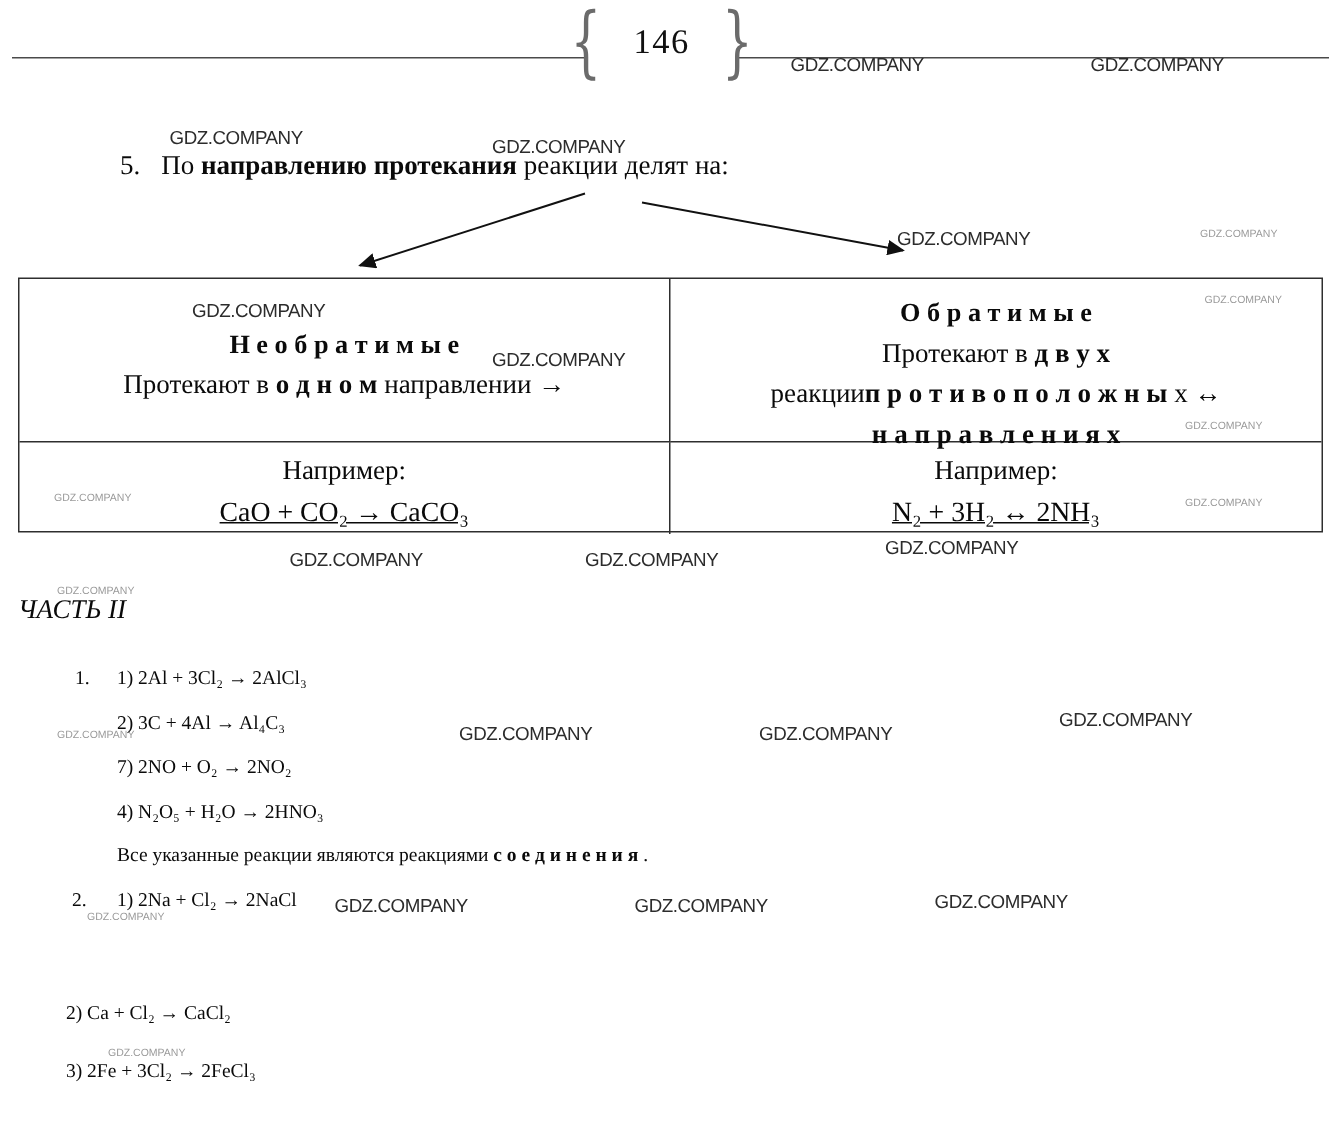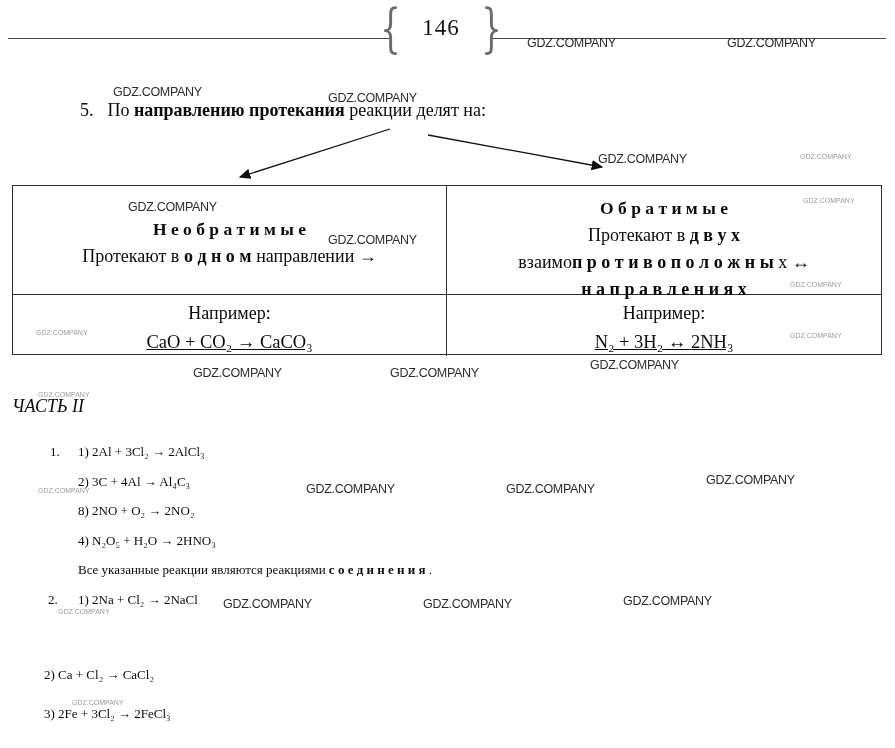--- a/index.html
+++ b/index.html
@@ -94,21 +94,21 @@
   </svg>
 
   <div class="tbl">
     <div class="cell cell-tl">
       <div class="tbl-title">Н е о б р а т и м ы е</div>
       <div><span>Протекают в </span><span class="b">о д н о м</span><span>  направлении →</span></div>
     </div>
     <div class="cell cell-tr">
       <div class="tbl-title">О б р а т и м ы е</div>
       <div><span>Протекают в </span><span class="b">д в у х</span></div>
-      <div><span>взаимо</span><span class="b">п р о т и в о п о л о ж н ы</span><span> х ↔</span></div>
+      <div><span>реакции</span><span class="b">п р о т и в о п о л о ж н ы</span><span> х ↔</span></div>
       <div class="b">н а п р а в л е н и я х</div>
     </div>
     <div class="cell cell-bl">
       <div>Например:</div>
       <div class="formula">CaO + CO₂ → CaCO₃</div>
     </div>
     <div class="cell cell-br">
       <div>Например:</div>
       <div class="formula">N₂ + 3H₂ ↔ 2NH₃</div>
     </div>
@@ -116,21 +116,21 @@
 
   <div class="part2-heading">ЧАСТЬ II</div>
 
   <div class="abs" style="left:50px;top:444px">
     <span class="t1-marker">1.</span><span>1) 2Al + 3Cl₂ → 2AlCl₃</span>
   </div>
   <div class="abs" style="left:78px;top:474px">
     <span>2) 3C + 4Al → Al₄C₃</span>
   </div>
   <div class="abs" style="left:78px;top:503px">
-    <span>8) 2NO + O₂ → 2NO₂</span>
+    <span>7) 2NO + O₂ → 2NO₂</span>
   </div>
   <div class="abs" style="left:78px;top:533px">
     <span>4) N₂O₅ + H₂O → 2HNO₃</span>
   </div>
   <div class="abs" style="left:78px;top:562px">
     <span>Все указанные реакции являются реакциями  </span><span class="b">с о е д и н е н и я</span><span> .</span>
   </div>
 
   <div class="abs" style="left:48px;top:592px">
     <span class="t2-marker">2.</span><span>1) 2Na + Cl₂ → 2NaCl</span>

